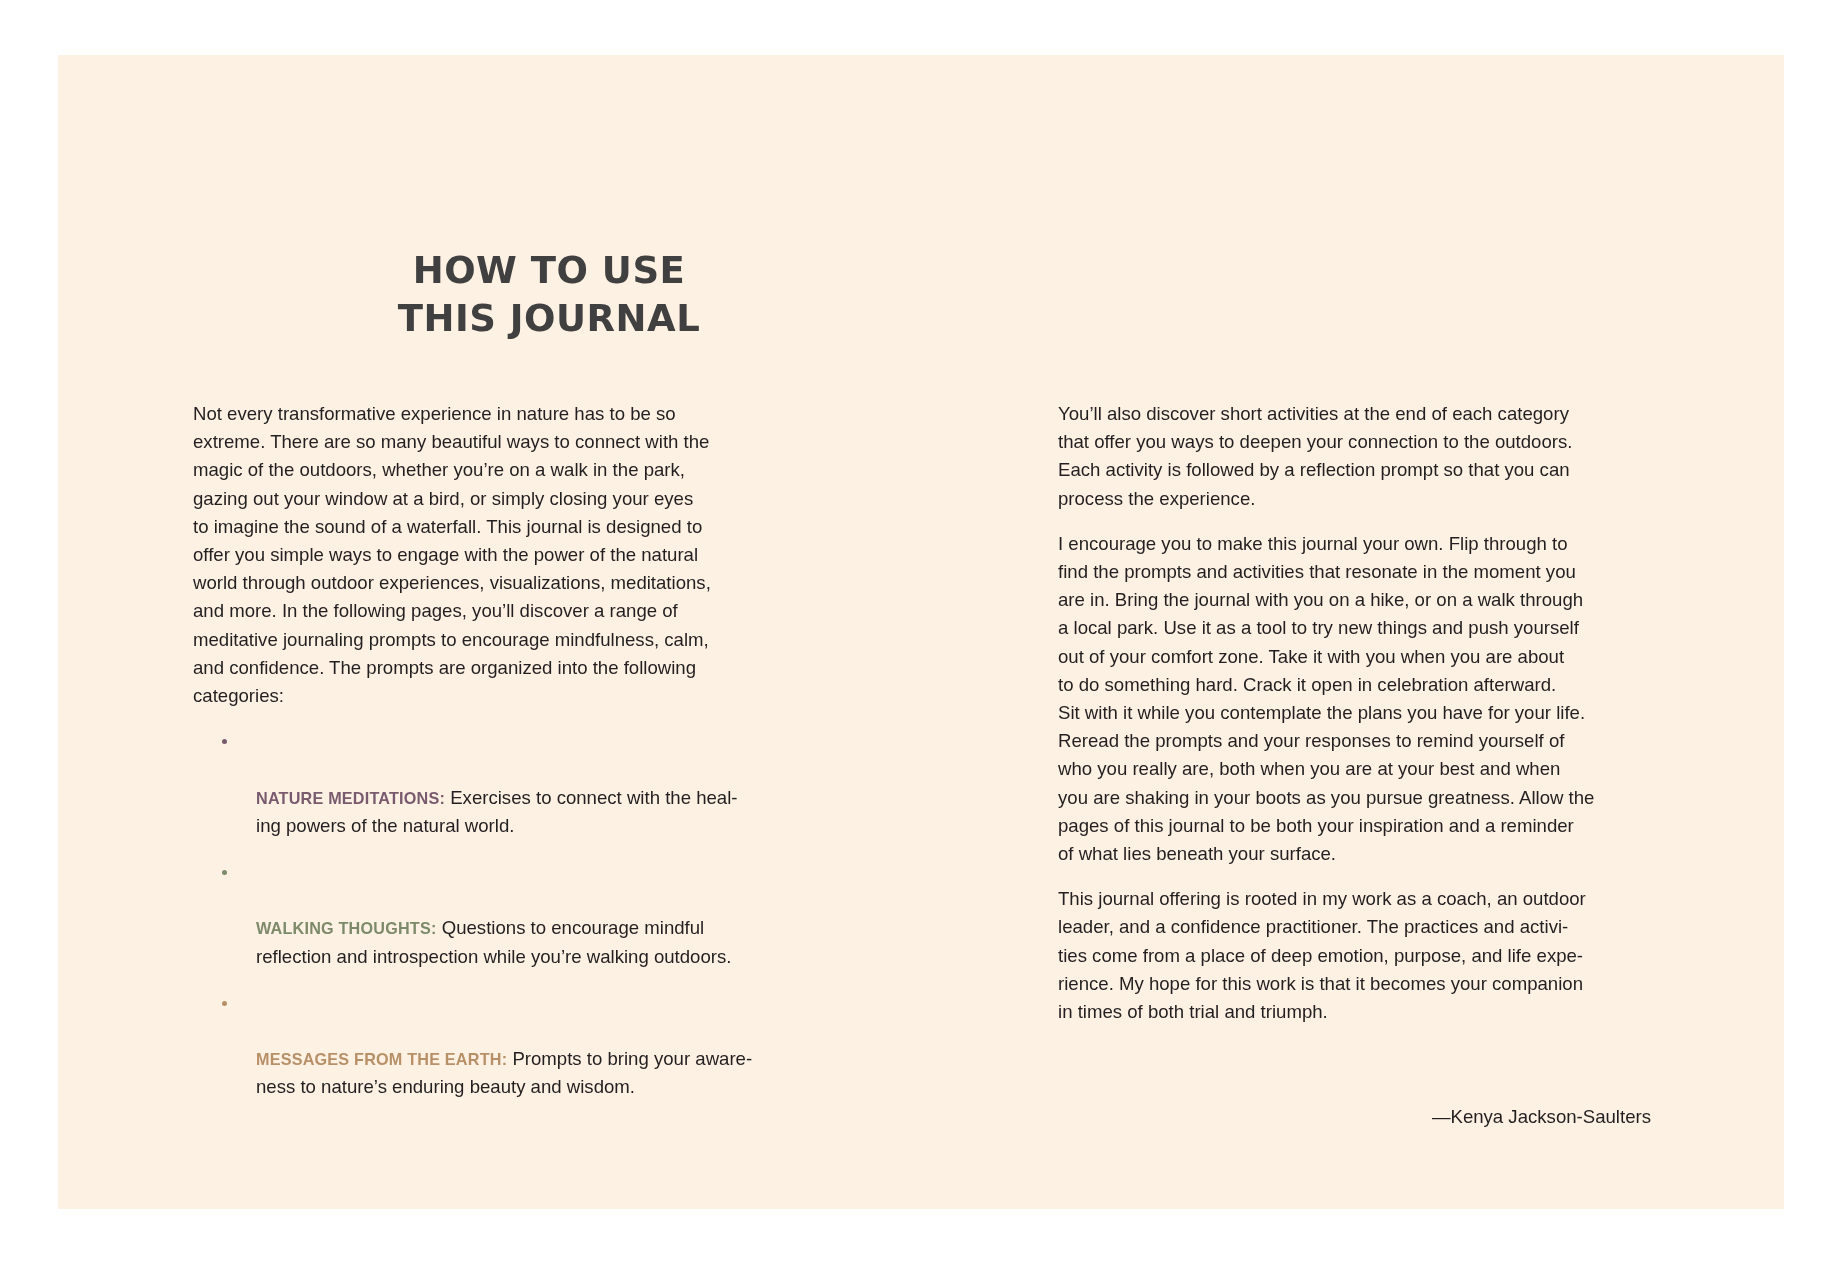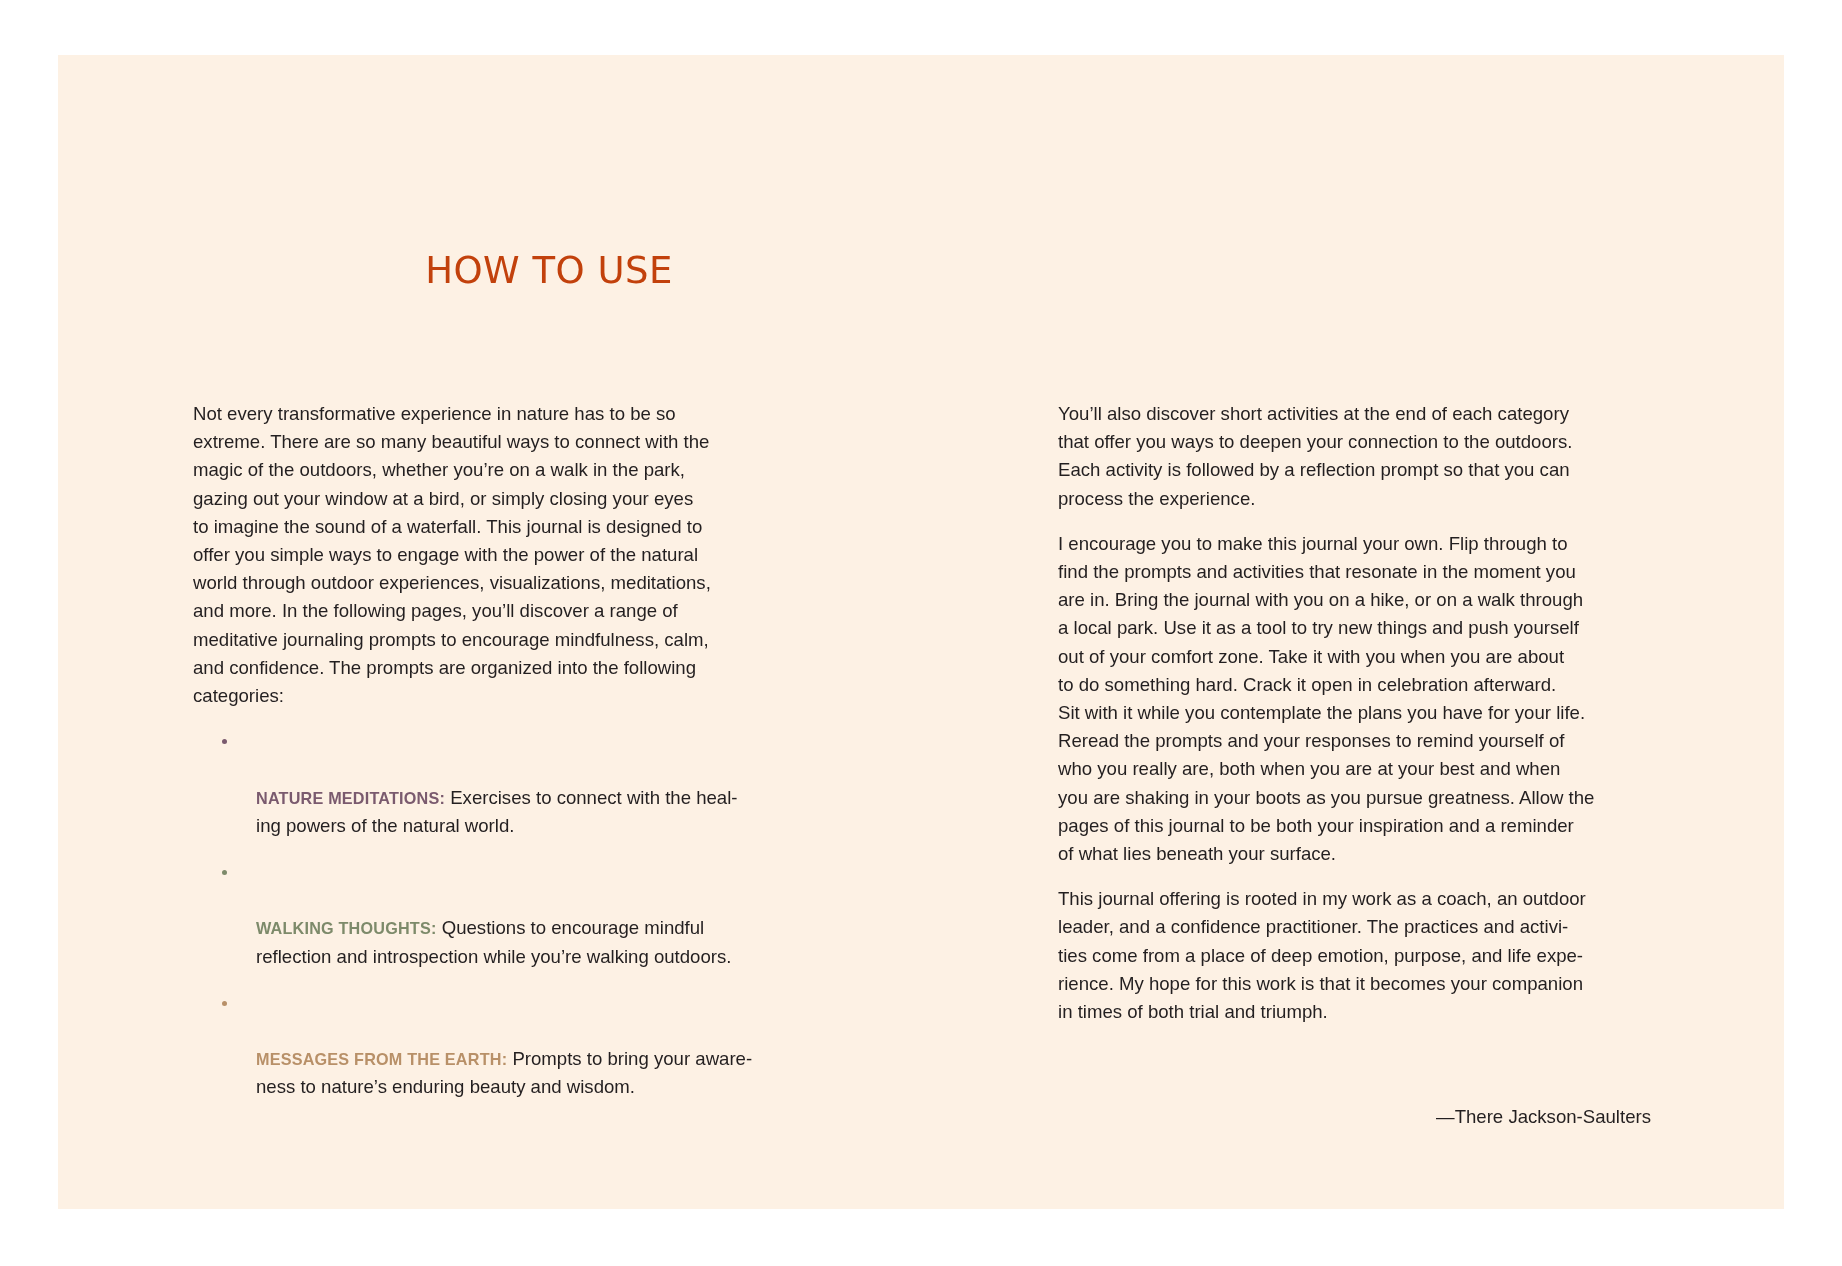--- a/index.html
+++ b/index.html
@@ -22,23 +22,23 @@
       height: 1154px;
       background: #fdf1e4;
     }
     .title {
       position: absolute;
       left: 300px;
       top: 192px;
       width: 382px;
       margin: 0;
       text-align: center;
-      color: #c2410c;
+      color: #404040;
       font-family: "DejaVu Sans", "Liberation Sans", sans-serif;
-      font-weight: normal;
+      font-weight: bold;
       font-size: 37px;
       line-height: 48px;
       letter-spacing: 0.5px;
     }
     .title span { display: block; }
 
     .col {
       position: absolute;
       color: #231f20;
       font-size: 18.6px;
@@ -91,20 +91,21 @@
       line-height: 28px;
     }
   </style>
 </head>
 <body>
 
 <div class="spread">
 
   <h1 class="title">
     <span>HOW TO USE</span>
+    <span>THIS JOURNAL</span>
   </h1>
 
   <div class="col col-left">
     <p class="para">Not every transformative experience in nature has to be so
 extreme. There are so many beautiful ways to connect with the
 magic of the outdoors, whether you’re on a walk in the park,
 gazing out your window at a bird, or simply closing your eyes
 to imagine the sound of a waterfall. This journal is designed to
 offer you simple ways to engage with the power of the natural
 world through outdoor experiences, visualizations, meditations,
@@ -149,15 +150,15 @@
 you are shaking in your boots as you pursue greatness. Allow the
 pages of this journal to be both your inspiration and a reminder
 of what lies beneath your surface.</p>
     <p class="para">This journal offering is rooted in my work as a coach, an outdoor
 leader, and a confidence practitioner. The practices and activi-
 ties come from a place of deep emotion, purpose, and life expe-
 rience. My hope for this work is that it becomes your companion
 in times of both trial and triumph.</p>
   </div>
 
-  <div class="signature">—There Jackson-Saulters</div>
+  <div class="signature">—Kenya Jackson-Saulters</div>
 
 </div>
 
 </body></html>

